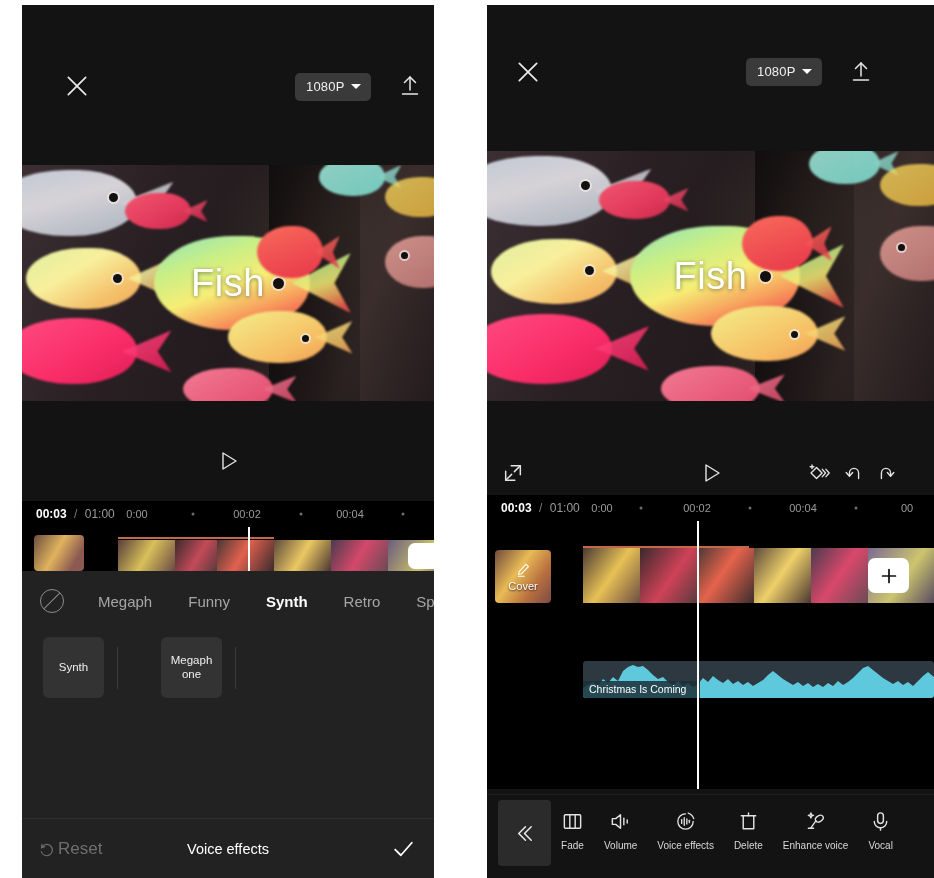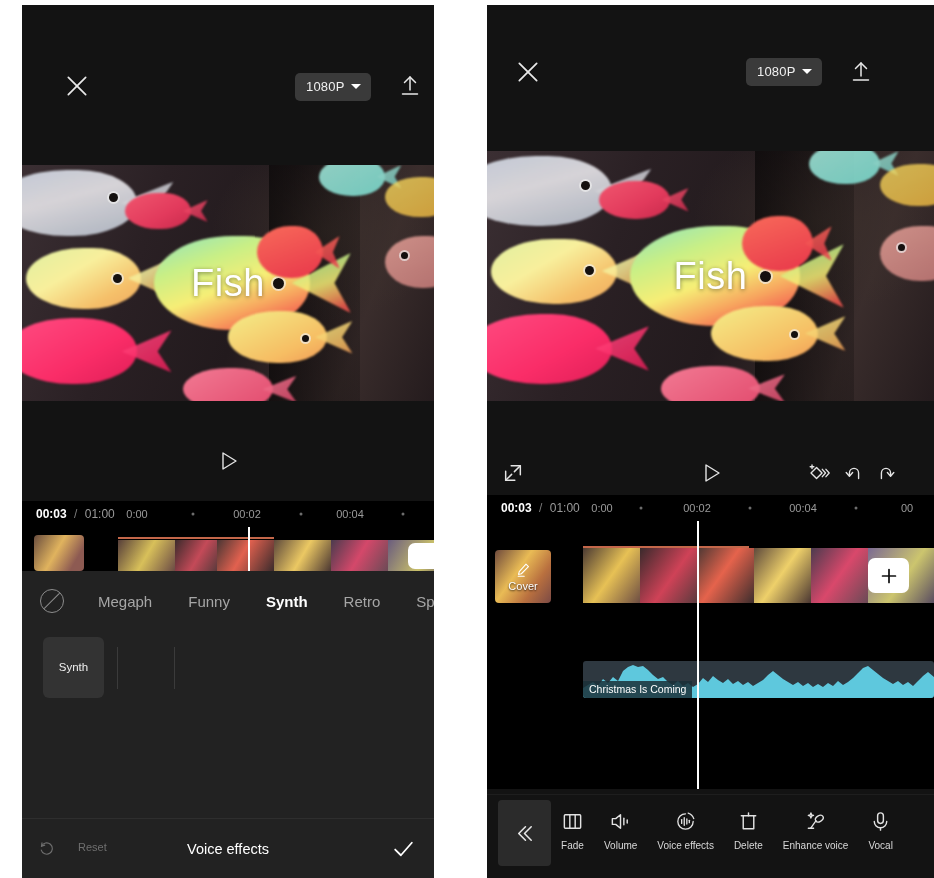--- a/index.html
+++ b/index.html
@@ -163,21 +163,21 @@
     color: #ffffff; font-size: 10.5px;
     background: rgba(20,20,20,.82);
     padding: 2px 6px 3px 6px;
     white-space: nowrap;
   }
   .music-clip { position: absolute; background: #2e3840; border-radius: 3px; overflow: hidden; }
   .music-name {
     position: absolute; left: 0; bottom: 0;
     color: #ffffff; font-size: 10.5px;
     background: rgba(26,48,56,.85);
-    padding: 2px 6px 3px 6px; white-space: nowrap;
+    padding: 2px 14px 3px 6px; white-space: nowrap;
   }
 
   
   .sheet {
     position: absolute; left: 0; width: 100%;
     background: #222222;
   }
   .cat-row {
     position: absolute; left: 0; width: 100%;
     display: flex; align-items: center;
@@ -211,22 +211,22 @@
     width: 1px; height: 42px; background: #3b3b3b; flex: 0 0 auto;
     margin: 10px 13px 0 13px;
   }
 
   .sheet-bottom {
     position: absolute; left: 0; width: 100%;
     border-top: 1px solid #2e2e2e; background: #222222;
   }
   .reset-btn {
     position: absolute; left: 16px; top: 50%; transform: translateY(-50%);
-    display: flex; align-items: flex-start; gap: 23px;
-    color: #6f6f6f; font-size: 11px;
+    display: flex; align-items: flex-end; gap: 3px;
+    color: #6f6f6f; font-size: 17px;
   }
   .reset-btn svg { display: block; }
   .sheet-title {
     position: absolute; left: 50%; top: 50%; transform: translate(-50%,-50%);
     color: #ffffff; font-size: 14.5px; white-space: nowrap;
   }
   .confirm-btn { position: absolute; right: 18px; top: 50%; transform: translateY(-50%); color: #ffffff; }
   .confirm-btn svg { display: block; }
 
   
@@ -362,20 +362,21 @@
         <div class="cat active">Synth</div>
         <div class="cat">Retro</div>
         <div class="cat">Speech t</div>
       </div>
 
       <div class="fx-row" style="top:66px; height:62px; padding-left:21px;">
         <div class="fx-tile">Synth</div>
         <div class="fx-sep"></div>
         <div class="fx-gap"></div>
         <div class="fx-gap"></div>
+        <div class="fx-tile">Megaph one</div>
         <div class="fx-sep"></div>
       </div>
 
       <div class="sheet-bottom" style="top:247px; height:60px;">
         <div class="reset-btn">
           <svg viewBox="0 0 24 24" width="17" height="17" fill="none" stroke="currentColor" stroke-width="1.6" stroke-linecap="round">
             <path d="M5 8 A8 8 0 1 1 4.6 13.5"></path>
             <polyline points="9.5,6.5 5,8 5.6,3.4"></polyline>
           </svg>
           <span>Reset</span>

